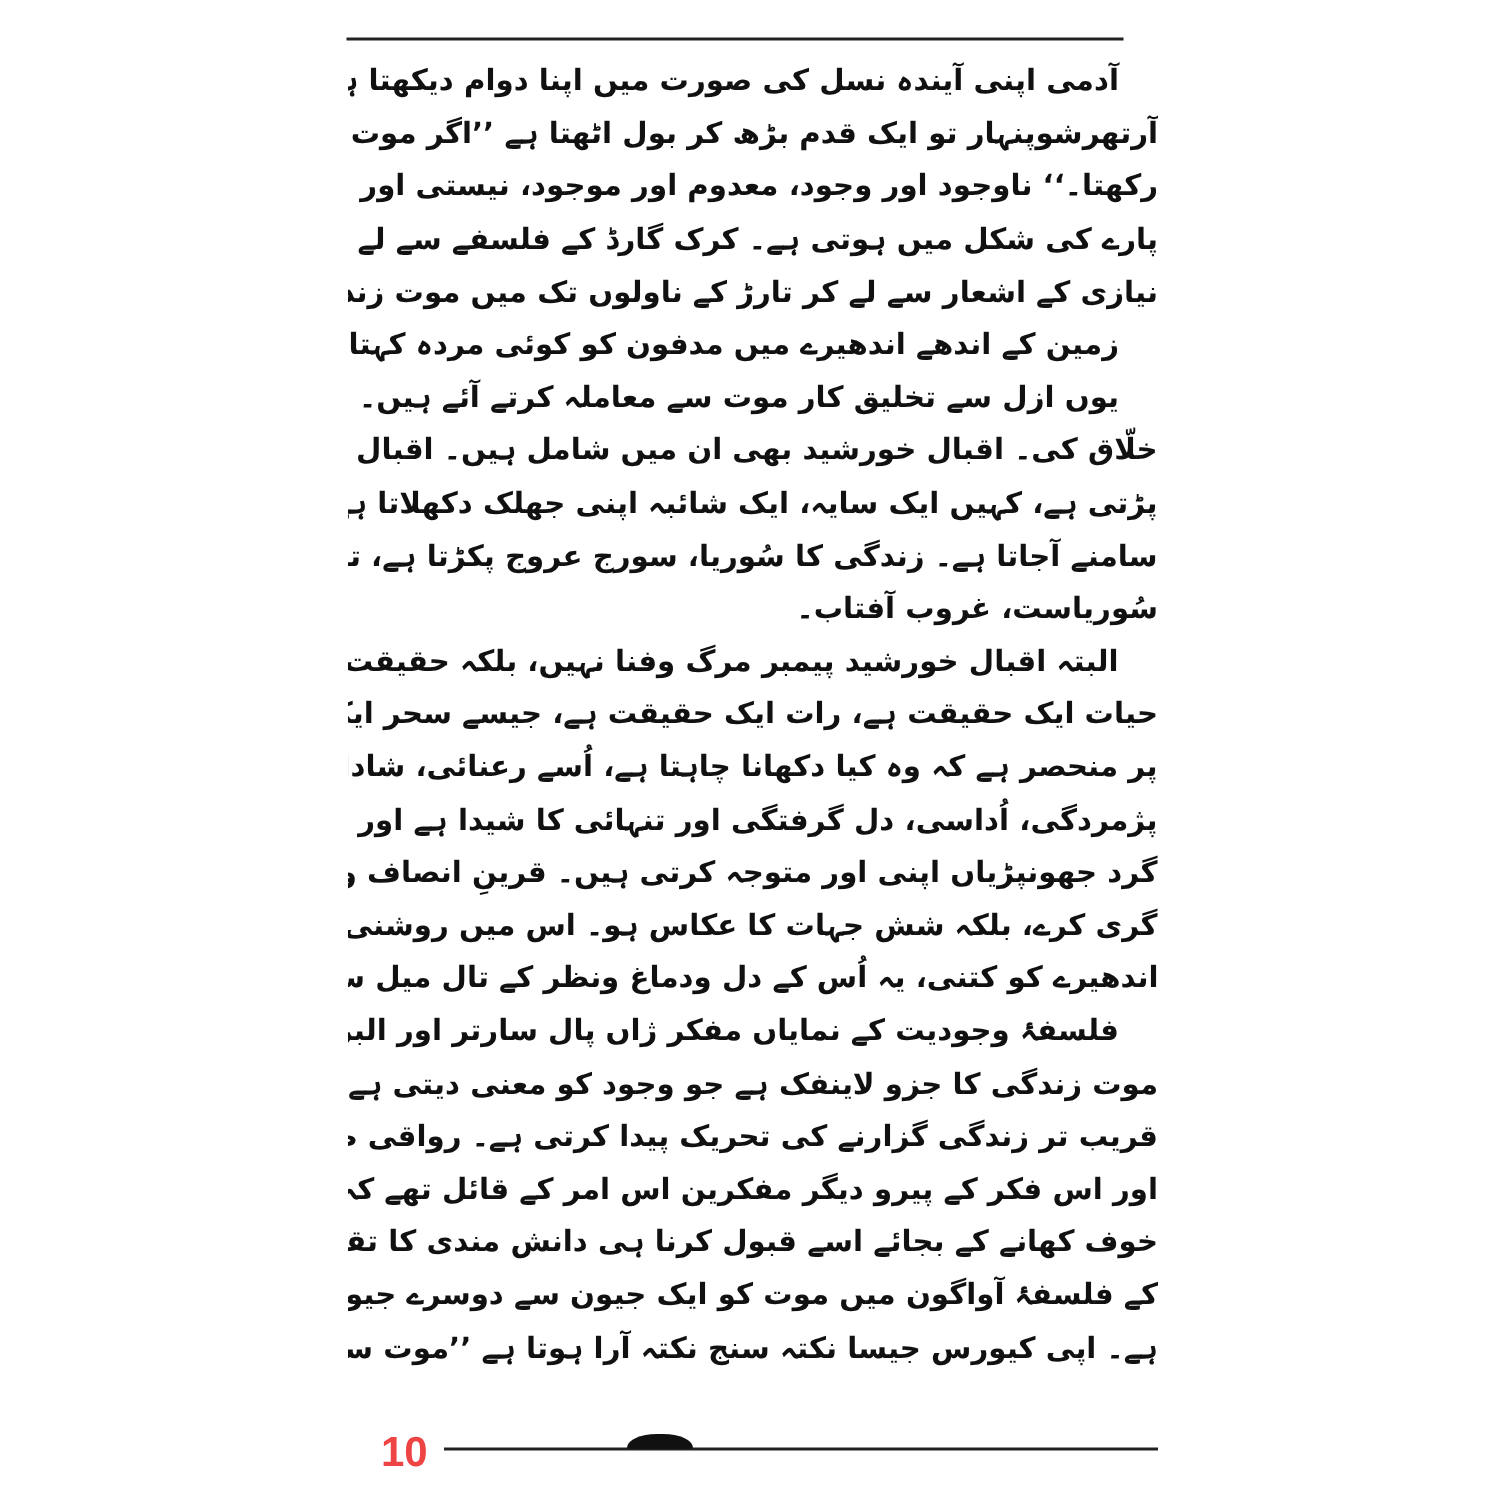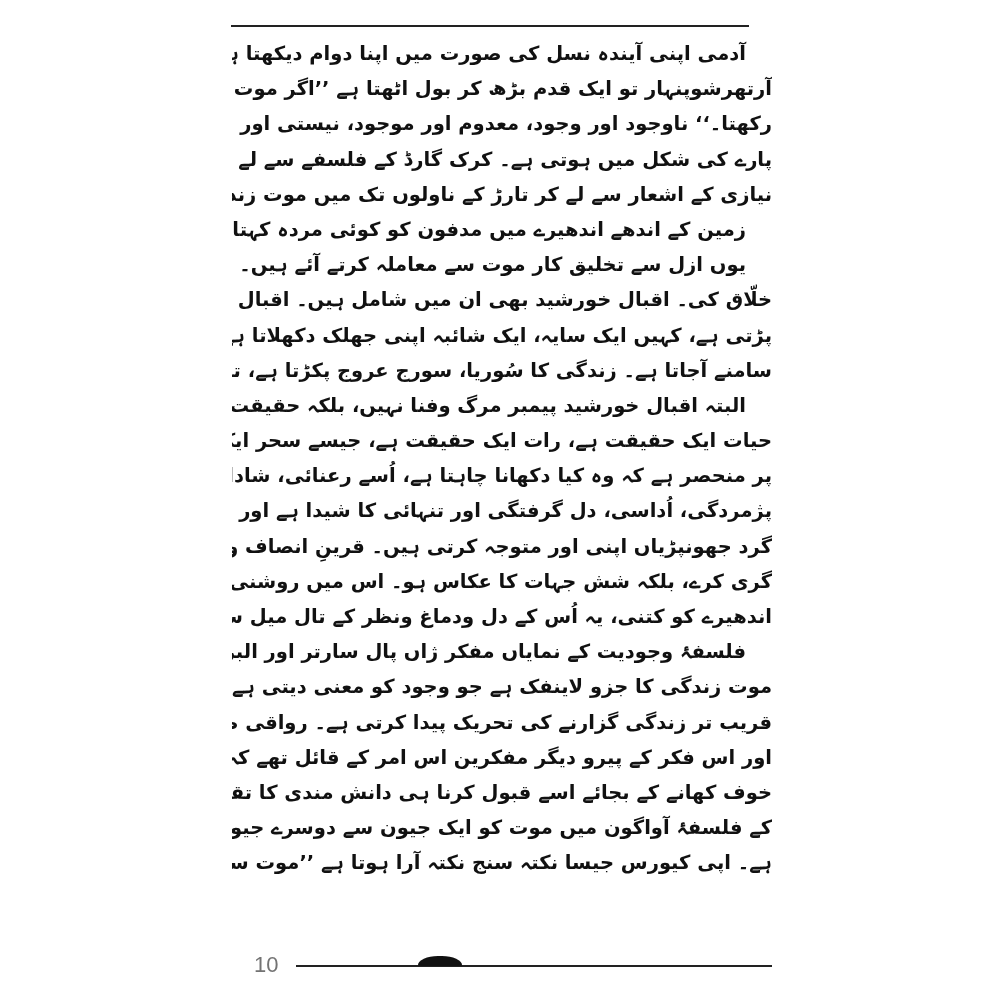--- a/index.html
+++ b/index.html
@@ -15,21 +15,21 @@
   }
   .bottom-rule {
     position: absolute; left: 296px; top: 965px; width: 476px; height: 2px; background: #222;
   }
   .rule-blob {
     position: absolute; left: 418px; top: 956px; width: 44px; height: 10px;
     background: #111; border-radius: 50% 50% 10% 10% / 100% 100% 10% 10%;
   }
   .page-number {
     position: absolute; left: 254px; top: 952px; font-family: "Liberation Sans", sans-serif;
-    font-weight: normal; font-size: 22px; color: #737373;
+    font-weight: bold; font-size: 28px; color: #ef4444;
   }
   .body-text {
     position: absolute; left: 232px; top: 36px; width: 540px;
     direction: rtl; text-align: justify;
   }
   .line {
     direction: rtl; height: 35.2px; line-height: 35.2px; font-size: 19.5px; white-space: nowrap;
     overflow: hidden; text-align: justify; text-align-last: justify; font-weight: bold;
     font-family: "DejaVu Sans", sans-serif; letter-spacing: -0.3px;
   }
@@ -46,20 +46,21 @@
     <div class="line indent">آدمی اپنی آیندہ نسل کی صورت میں اپنا دوام دیکھتا ہے اور اپنی بقا کی علامت دیکھتا ہے۔</div>
     <div class="line">آرتھرشوپنہار تو ایک قدم بڑھ کر بول اٹھتا ہے ’’اگر موت نہ ہوتی تو شاید ہی کوئی فلسفہ وجود</div>
     <div class="line">رکھتا۔‘‘ ناوجود اور وجود، معدوم اور موجود، نیستی اور ہستی کے مابین مکالمے کی صورت گری فن وفن</div>
     <div class="line">پارے کی شکل میں ہوتی ہے۔ کرک گارڈ کے فلسفے سے لے کر جولیان بارنز کے فکشن تک، منیر</div>
     <div class="line short">نیازی کے اشعار سے لے کر تارڑ کے ناولوں تک میں موت زندگی کی بوسونگھتی پھرتی ہے۔</div>
     <div class="line indent short">زمین کے اندھے اندھیرے میں مدفون کو کوئی مردہ کہتا ہے، تو کوئی بیج سمجھتا ہے۔</div>
     <div class="line indent">یوں ازل سے تخلیق کار موت سے معاملہ کرتے آئے ہیں۔ ایک لڑی ہے، طویل لڑی ہے</div>
     <div class="line">خلّاق کی۔ اقبال خورشید بھی ان میں شامل ہیں۔ اقبال کے بیش تر افسانوں پر موت کی پرچھائی</div>
     <div class="line">پڑتی ہے، کہیں ایک سایہ، ایک شائبہ اپنی جھلک دکھلاتا ہے تو کہیں عزرائیل اپنے پنکھ پھڑپھڑاتا</div>
     <div class="line">سامنے آجاتا ہے۔ زندگی کا سُوریا، سورج عروج پکڑتا ہے، تو قضا کے زوال کے وعدے سے،</div>
+    <div class="line short">سُوریاست، غروب آفتاب۔</div>
     <div class="line indent">البتہ اقبال خورشید پیمبر مرگ وفنا نہیں، بلکہ حقیقت کا نقاش ہے۔ موت ایک حقیقت ہے، جیسے</div>
     <div class="line">حیات ایک حقیقت ہے، رات ایک حقیقت ہے، جیسے سحر ایک حقیقت ہے، سو ہر ادیب کی صوابدید</div>
     <div class="line">پر منحصر ہے کہ وہ کیا دکھانا چاہتا ہے، اُسے رعنائی، شادابی، دل آویزی اور خوشبو بھاتے ہیں یا وہ</div>
     <div class="line">پژمردگی، اُداسی، دل گرفتگی اور تنہائی کا شیدا ہے اور اُسے تالاب والے بنگلوں کی بہ نسبت جوہڑ کے</div>
     <div class="line">گرد جھونپڑیاں اپنی اور متوجہ کرتی ہیں۔ قرینِ انصاف وتوازن تو یہ ہوگا کہ وہ ہر دو جانب کی نقش</div>
     <div class="line">گری کرے، بلکہ شش جہات کا عکاس ہو۔ اس میں روشنی کو کتنی جگہ دینی ہے اور اندھے گھپ</div>
     <div class="line short">اندھیرے کو کتنی، یہ اُس کے دل ودماغ ونظر کے تال میل سے طے پاتا ہے۔</div>
     <div class="line indent">فلسفۂ وجودیت کے نمایاں مفکر ژاں پال سارتر اور البرٹ کامیو اس فکر کے قائل تھے کہ</div>
     <div class="line">موت زندگی کا جزو لاینفک ہے جو وجود کو معنی دیتی ہے۔ فنا کی آگاہی فرد کے اندر حقیقت کے</div>
     <div class="line">قریب تر زندگی گزارنے کی تحریک پیدا کرتی ہے۔ رواقی طرزِ نظر کا ممتاز فلسفی مارکوس اوریلیوس</div>

